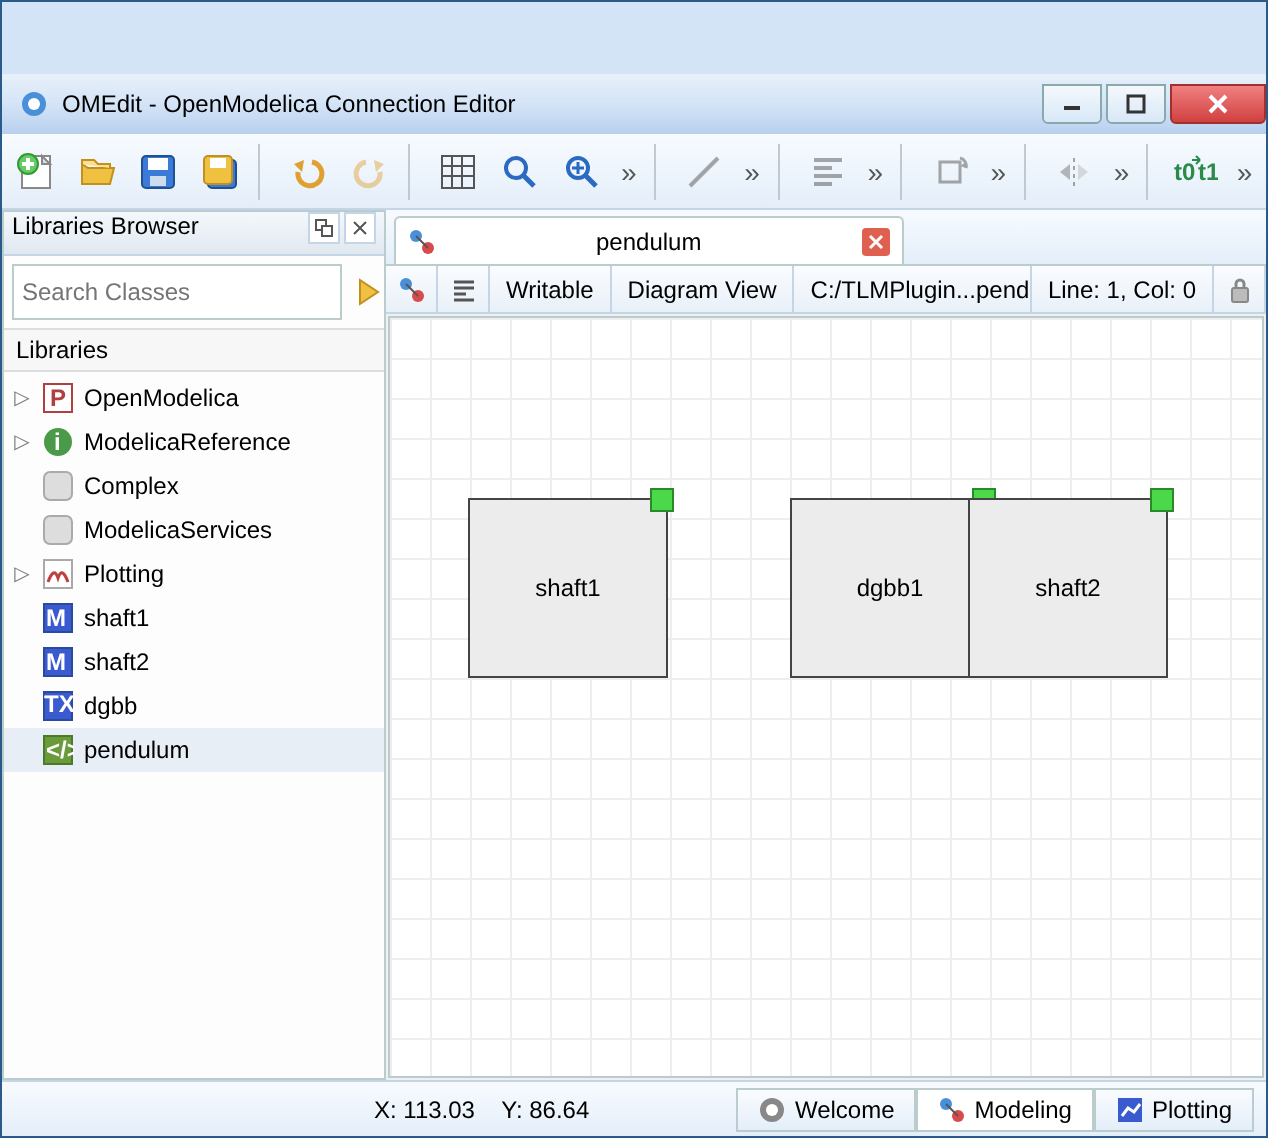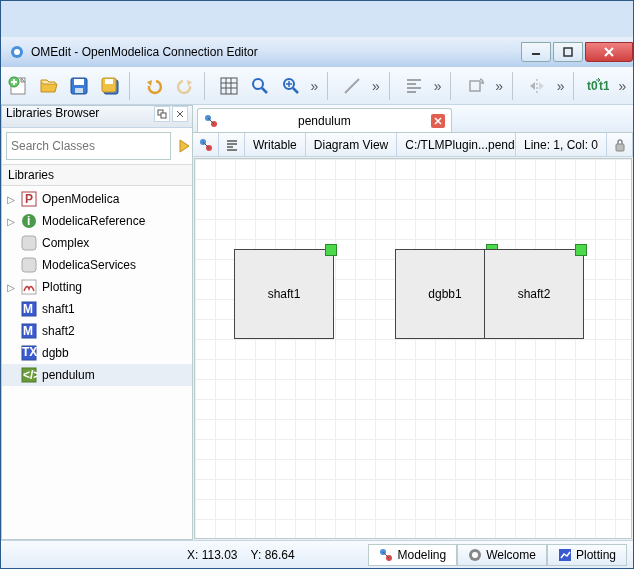--- a/index.html
+++ b/index.html
@@ -377,42 +377,42 @@
     </div>
   </div>
 
   <div class="statusbar">
     <span class="coords">
       <span>X: </span><span>113.03</span>
       &nbsp;&nbsp;
       <span>Y: </span><span>86.64</span>
     </span>
     <div class="mode-tabs">
+      <div class="mode-tab">
+        <span>
+            <svg width="14" height="14">
+              <circle cx="7" cy="7" r="6" fill="#888"></circle>
+              <circle cx="7" cy="7" r="3" fill="#fff"></circle>
+            </svg>
+          </span>
+        <span>Welcome</span>
+      </div>
       <div class="mode-tab active">
         <span>
             <svg width="14" height="14">
               <circle cx="4" cy="4" r="3" fill="#4a90d9"></circle>
               <circle cx="10" cy="10" r="3" fill="#d94a4a"></circle>
               <path d="M4 4 L10 10" stroke="#555"></path>
             </svg>
           </span>
         <span>Modeling</span>
       </div>
       <div class="mode-tab">
         <span>
             <svg width="14" height="14">
-              <circle cx="7" cy="7" r="6" fill="#888"></circle>
-              <circle cx="7" cy="7" r="3" fill="#fff"></circle>
-            </svg>
-          </span>
-        <span>Welcome</span>
-      </div>
-      <div class="mode-tab">
-        <span>
-            <svg width="14" height="14">
               <rect x="1" y="1" width="12" height="12" fill="#3a5ad0"></rect>
               <path d="M3 10 L6 6 L9 8 L12 4" fill="none" stroke="#fff" stroke-width="1.5"></path>
             </svg>
           </span>
         <span>Plotting</span>
       </div>
     </div>
   </div>
 
 </div>

